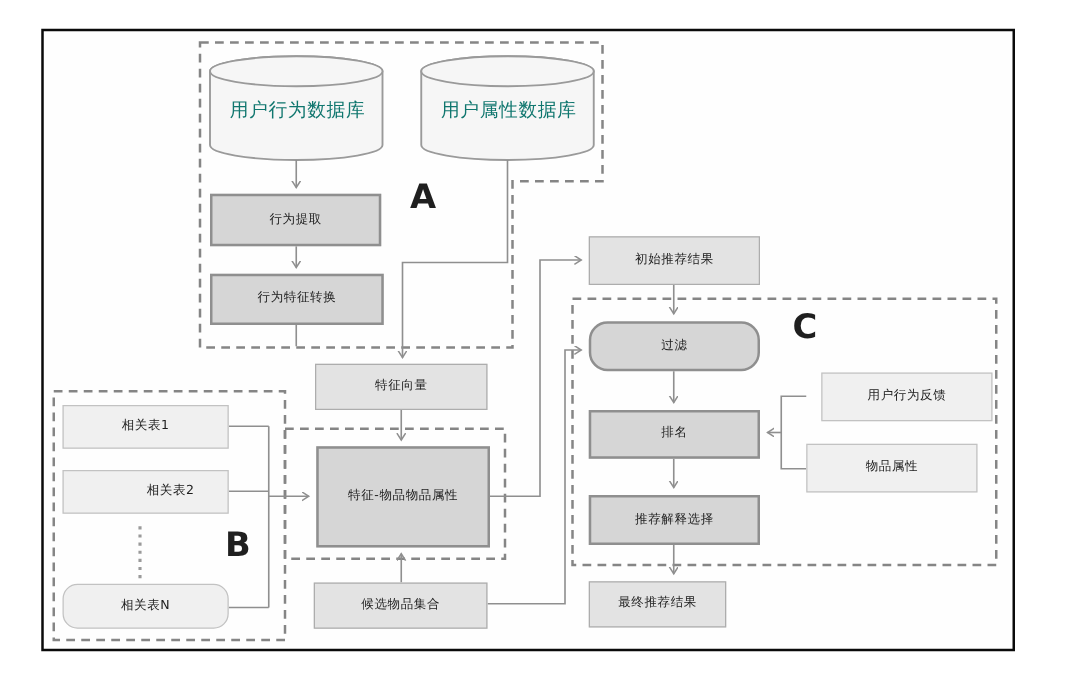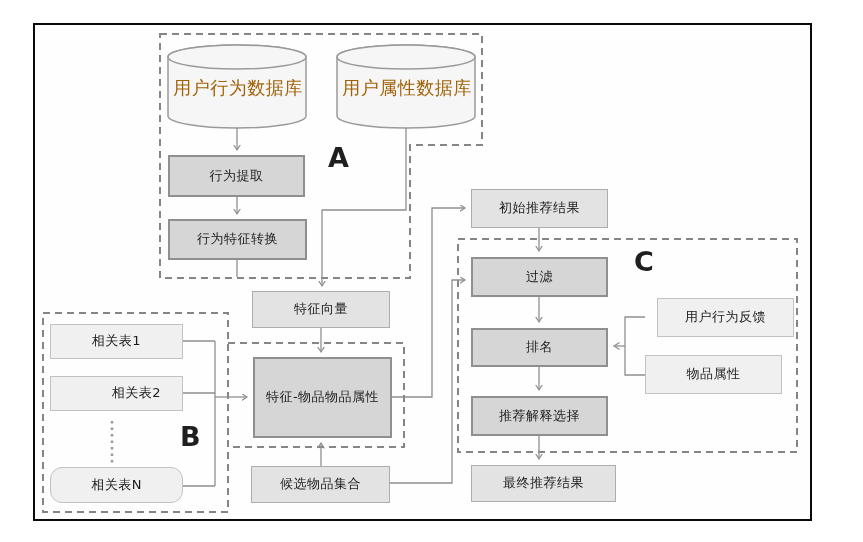--- a/index.html
+++ b/index.html
@@ -23,21 +23,21 @@
     position: absolute;
     left: 0; top: 0;
     width: 863px; height: 542px;
   }
   .node {
     position: absolute;
     display: flex;
     align-items: center;
     justify-content: center;
     text-align: center;
-    font-size: 13px;
+    font-size: 10px;
     color: #1c1c1c;
     letter-spacing: 0.5px;
     line-height: 1.45;
   }
   .node.dark {
     background: #d6d6d6;
     border: 2px solid #8f8f8f;
   }
   .node.light {
     background: #e3e3e3;
@@ -45,22 +45,22 @@
   }
   .node.lighter {
     background: #f0f0f0;
     border: 1px solid #c2c2c2;
   }
   .cyl-label {
     position: absolute;
     display: flex;
     align-items: center;
     justify-content: center;
-    font-size: 18px;
-    color: #a16207;
+    font-size: 15px;
+    color: #0f766e;
     letter-spacing: 0.5px;
   }
   .group-label {
     position: absolute;
     font-size: 27px;
     font-weight: bold;
     color: #1f1f1f;
   }
 </style>
 </head>
@@ -150,20 +150,20 @@
     <div>物品属性</div>
   </div>
 
   <div class="node lighter" style="left:50px; top:324px; width:133px; height:35px;">相关表1</div>
   <div class="node lighter" style="left:50px; top:376px; width:133px; height:35px;padding-left:40px;">相关表2</div>
   <div class="node lighter" style="left:50px; top:467px; width:133px; height:36px;border-radius:12px;">相关表N</div>
 
   <div class="node light" style="left:251px; top:466px; width:139px; height:37px;text-align:right;">候选物品集合</div>
 
   <div class="node light" style="left:471px; top:189px; width:137px; height:39px;">初始推荐结果</div>
-  <div class="node dark" style="left:471px; top:257px; width:137px; height:40px;">过滤</div>
+  <div class="node dark" style="left:471px; top:257px; width:137px; height:40px;border-radius:15px;">过滤</div>
   <div class="node dark" style="left:471px; top:328px; width:137px; height:39px;">排名</div>
   <div class="node dark" style="left:471px; top:396px; width:137px; height:40px;">推荐解释选择</div>
-  <div class="node light" style="left:471px; top:465px; width:145px; height:37px;">最终推荐结果</div>
+  <div class="node light" style="left:471px; top:465px; width:110px; height:37px;">最终推荐结果</div>
 
   <div class="node lighter" style="left:657px; top:298px; width:137px; height:39px;">用户行为反馈</div>
   <div class="node lighter" style="left:645px; top:355px; width:137px; height:39px;">物品属性</div>
 </div>
 
 </body></html>

